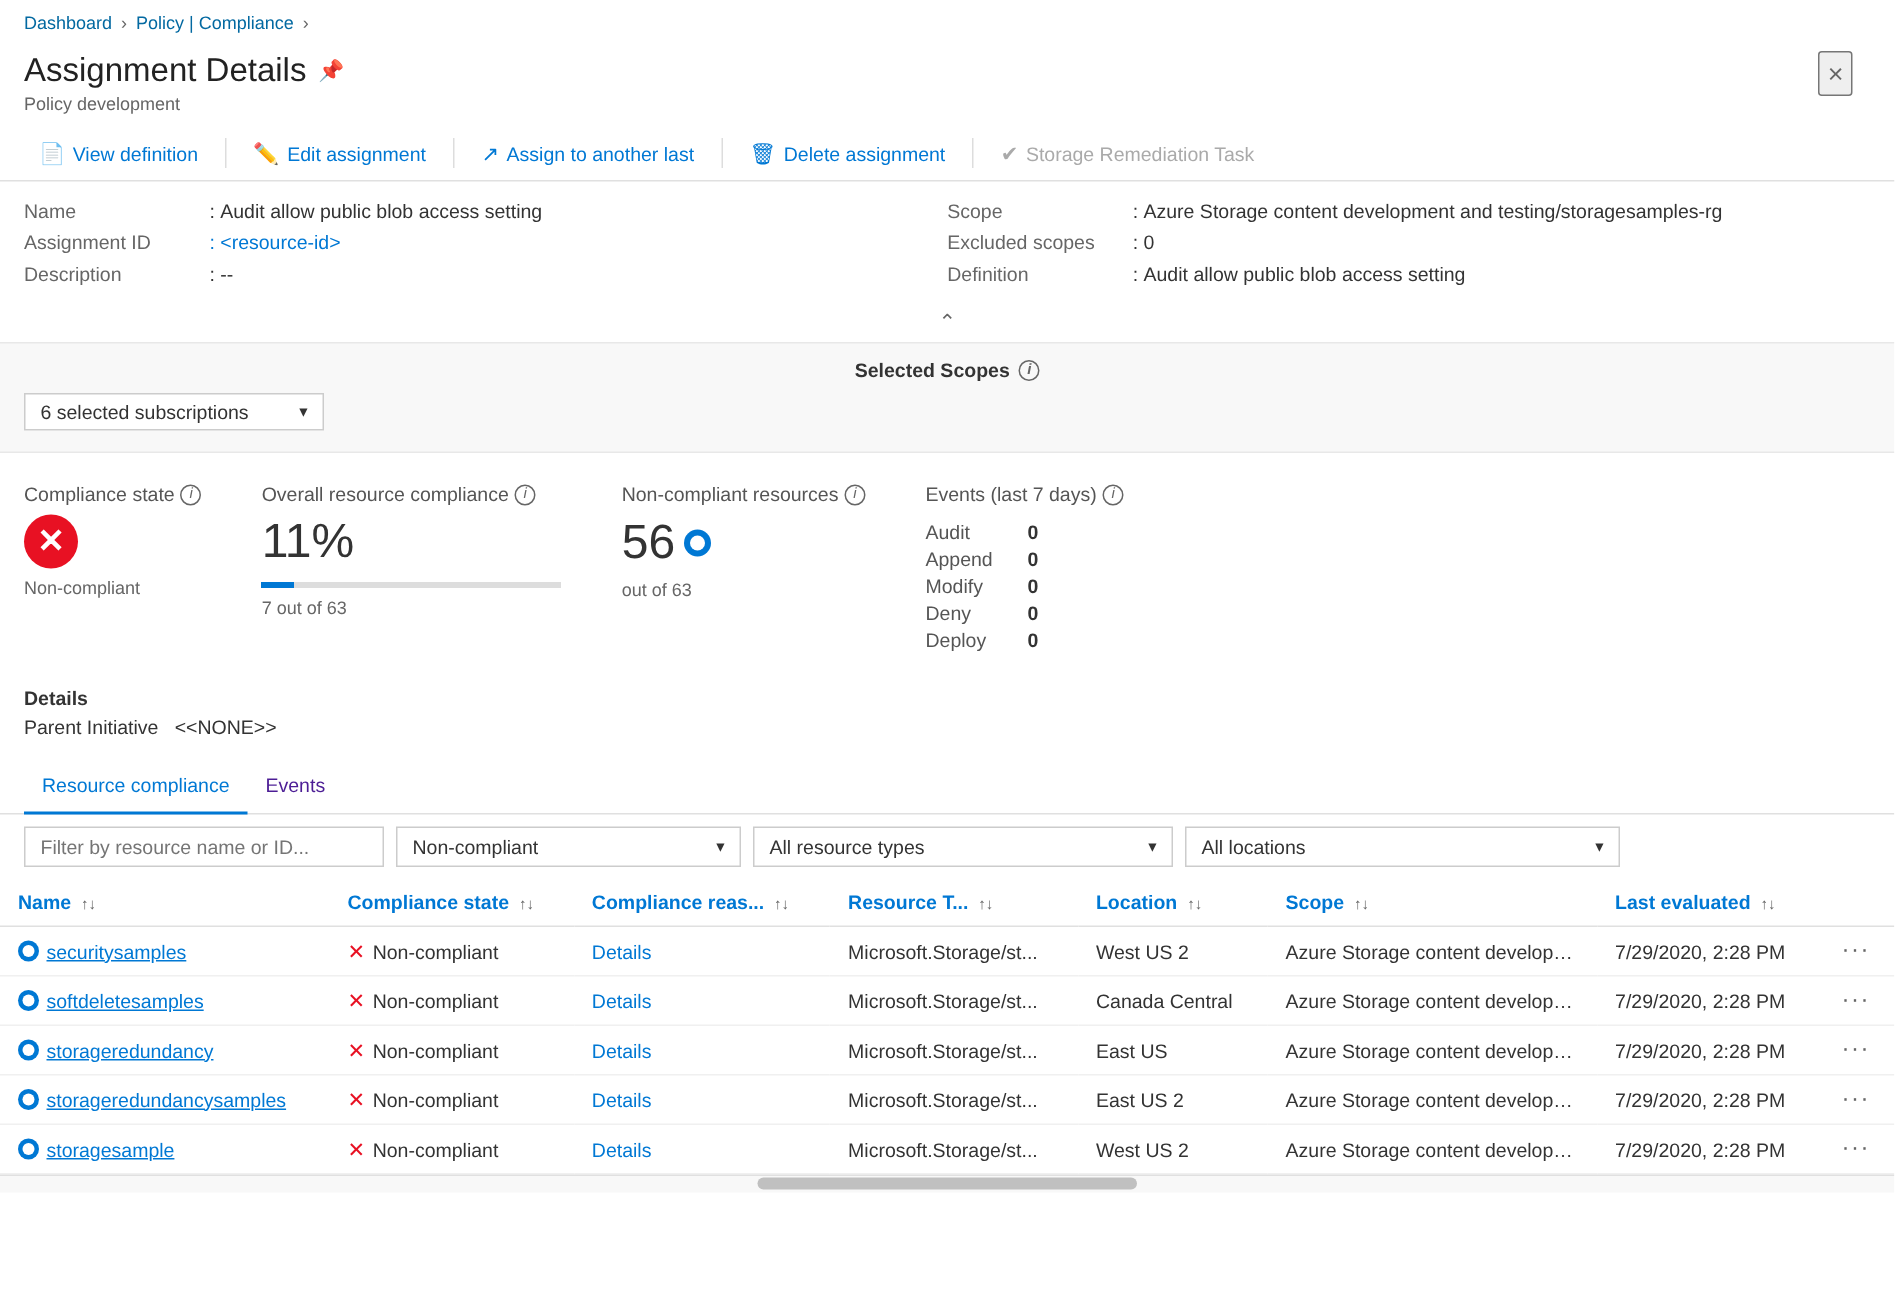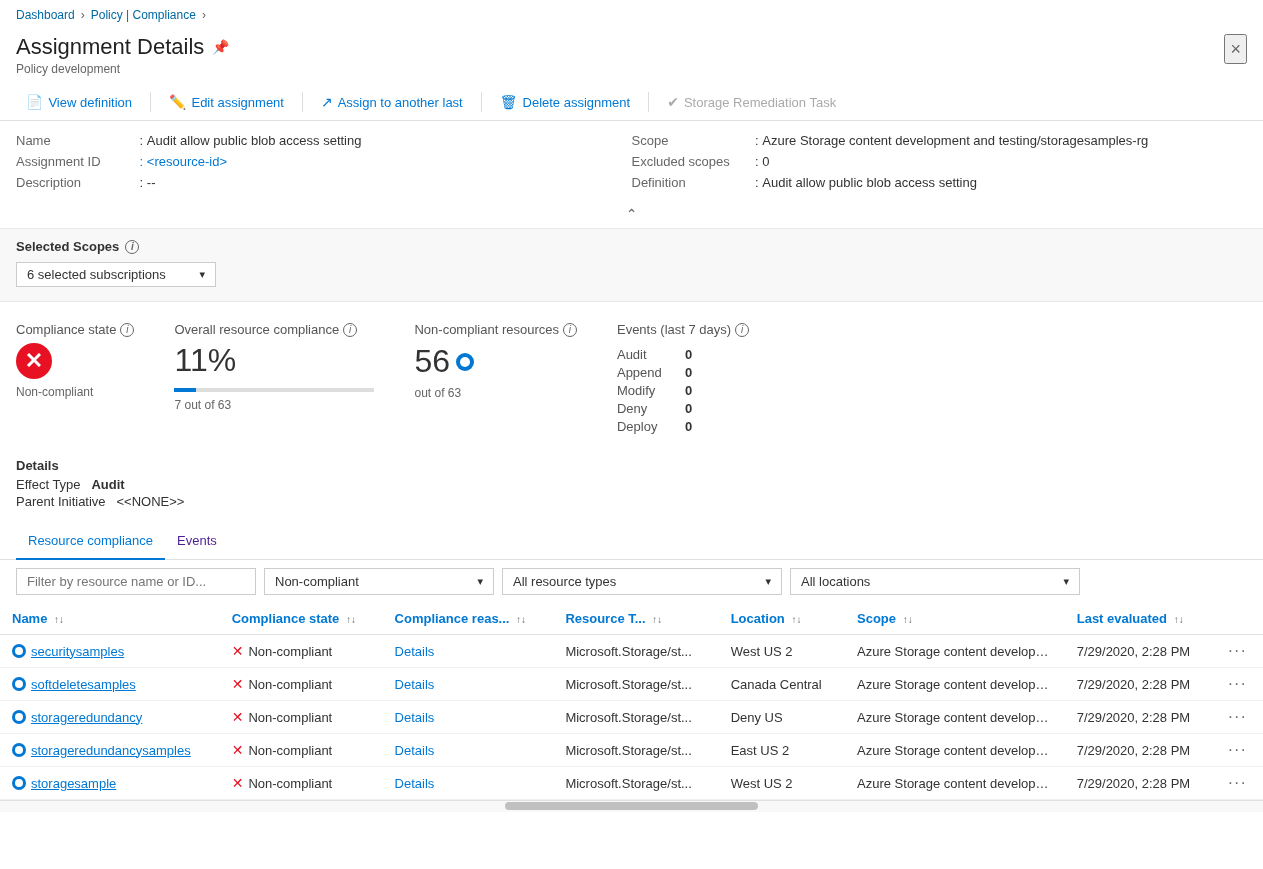--- a/index.html
+++ b/index.html
@@ -6,21 +6,21 @@
     body { font-family: 'Segoe UI', Arial, sans-serif; font-size: 13px; color: #333; background: #fff; overflow: hidden; }
     
     .main-container { display: flex; flex-direction: column; height: 869px; width: 1263px; background: #fff; position: relative; }
     
     
     .breadcrumb { display: flex; align-items: center; padding: 8px 16px; gap: 6px; font-size: 12px; color: #0078d4; }
     .breadcrumb span { color: #0369a1; cursor: pointer; }
     .breadcrumb .separator { color: #666; cursor: default; }
     
     
-    .header { display: flex; align-items: flex-start; justify-content: space-between; padding: 4px 16px 8px 16px; }
+    .header { display: flex; align-items: flex-start; justify-content: space-between; padding: 4px 28px 8px 16px; }
     .header-left { display: flex; flex-direction: column; }
     .header-title { display: flex; align-items: center; gap: 8px; }
     .header-title h1 { font-size: 22px; font-weight: 300; color: #222; }
     .pin-icon { font-size: 14px; color: #666; cursor: pointer; }
     .header-subtitle { font-size: 12px; color: #666; margin-top: 2px; }
     .close-btn { font-size: 18px; color: #666; cursor: pointer; padding: 4px; line-height: 1; }
     
     
     .toolbar { display: flex; align-items: center; padding: 6px 16px; gap: 4px; border-bottom: 1px solid #e0e0e0; }
     .toolbar-btn { display: flex; align-items: center; gap: 5px; padding: 4px 10px; font-size: 13px; color: #0078d4; cursor: pointer; background: none; border: none; white-space: nowrap; }
@@ -38,21 +38,21 @@
     .detail-label { color: #666; font-size: 13px; min-width: 120px; }
     .detail-value { color: #333; font-size: 13px; }
     .detail-value.link { color: #0078d4; cursor: pointer; }
     
     
     .collapse-bar { display: flex; justify-content: center; padding: 2px 0 6px 0; }
     .collapse-btn { cursor: pointer; color: #666; font-size: 14px; }
     
     
     .scopes-section { background: #f8f8f8; padding: 10px 16px 14px 16px; border-top: 1px solid #e8e8e8; border-bottom: 1px solid #e8e8e8; }
-    .scopes-label { display: flex; align-items: center; gap: 6px; font-size: 13px; font-weight: 600; margin-bottom: 8px; }
+    .scopes-label { display: flex; align-items: center; gap: 6px; font-size: 13px; font-weight: 600; margin-bottom: 8px; justify-content: center; }
     .info-icon { display: inline-flex; align-items: center; justify-content: center; width: 14px; height: 14px; border: 1px solid #666; border-radius: 50%; font-size: 10px; color: #666; font-style: italic; cursor: pointer; }
     .scope-dropdown { display: flex; align-items: center; justify-content: space-between; padding: 4px 10px; border: 1px solid #ccc; background: #fff; min-width: 180px; cursor: pointer; font-size: 13px; }
     
     
     .metrics-section { padding: 20px 16px; display: flex; gap: 40px; }
     .metric-item { display: flex; flex-direction: column; gap: 6px; }
     .metric-label { font-size: 13px; color: #555; display: flex; align-items: center; gap: 4px; }
     .metric-value-large { font-size: 32px; font-weight: 300; line-height: 1.1; }
     .metric-sublabel { font-size: 12px; color: #666; }
     
@@ -276,25 +276,20 @@
             <span class="event-label">Deploy</span>
             <span class="event-count">0</span>
           </div>
         </div>
       </div>
     </div>
 
     <div class="details-info">
       <div class="details-info-title">Details</div>
       <div class="details-info-row">
-        <span>Effect Type</span>
-        &nbsp;
-        <strong>Audit</strong>
-      </div>
-      <div class="details-info-row">
         <span>Parent Initiative</span>
         &nbsp;
         <span>&lt;&lt;NONE&gt;&gt;</span>
       </div>
     </div>
 
     <div class="tabs-section">
       <div class="tab active">Resource compliance</div>
       <div class="tab">Events</div>
     </div>
@@ -415,21 +410,21 @@
     <td>
       <span class="compliance-badge">
         <span class="error-icon">✕</span>
         Non-compliant
       </span>
     </td>
     <td>
       <span class="link-cell">Details</span>
     </td>
     <td>Microsoft.Storage/st...</td>
-    <td>Deny US</td>
+    <td>East US</td>
     <td>Azure Storage content developme...</td>
     <td>7/29/2020, 2:28 PM</td>
     <td>
       <span class="more-btn">···</span>
     </td>
   </tr>
             <tr>
     <td>
       <span class="resource-link">
         <div class="resource-icon">

